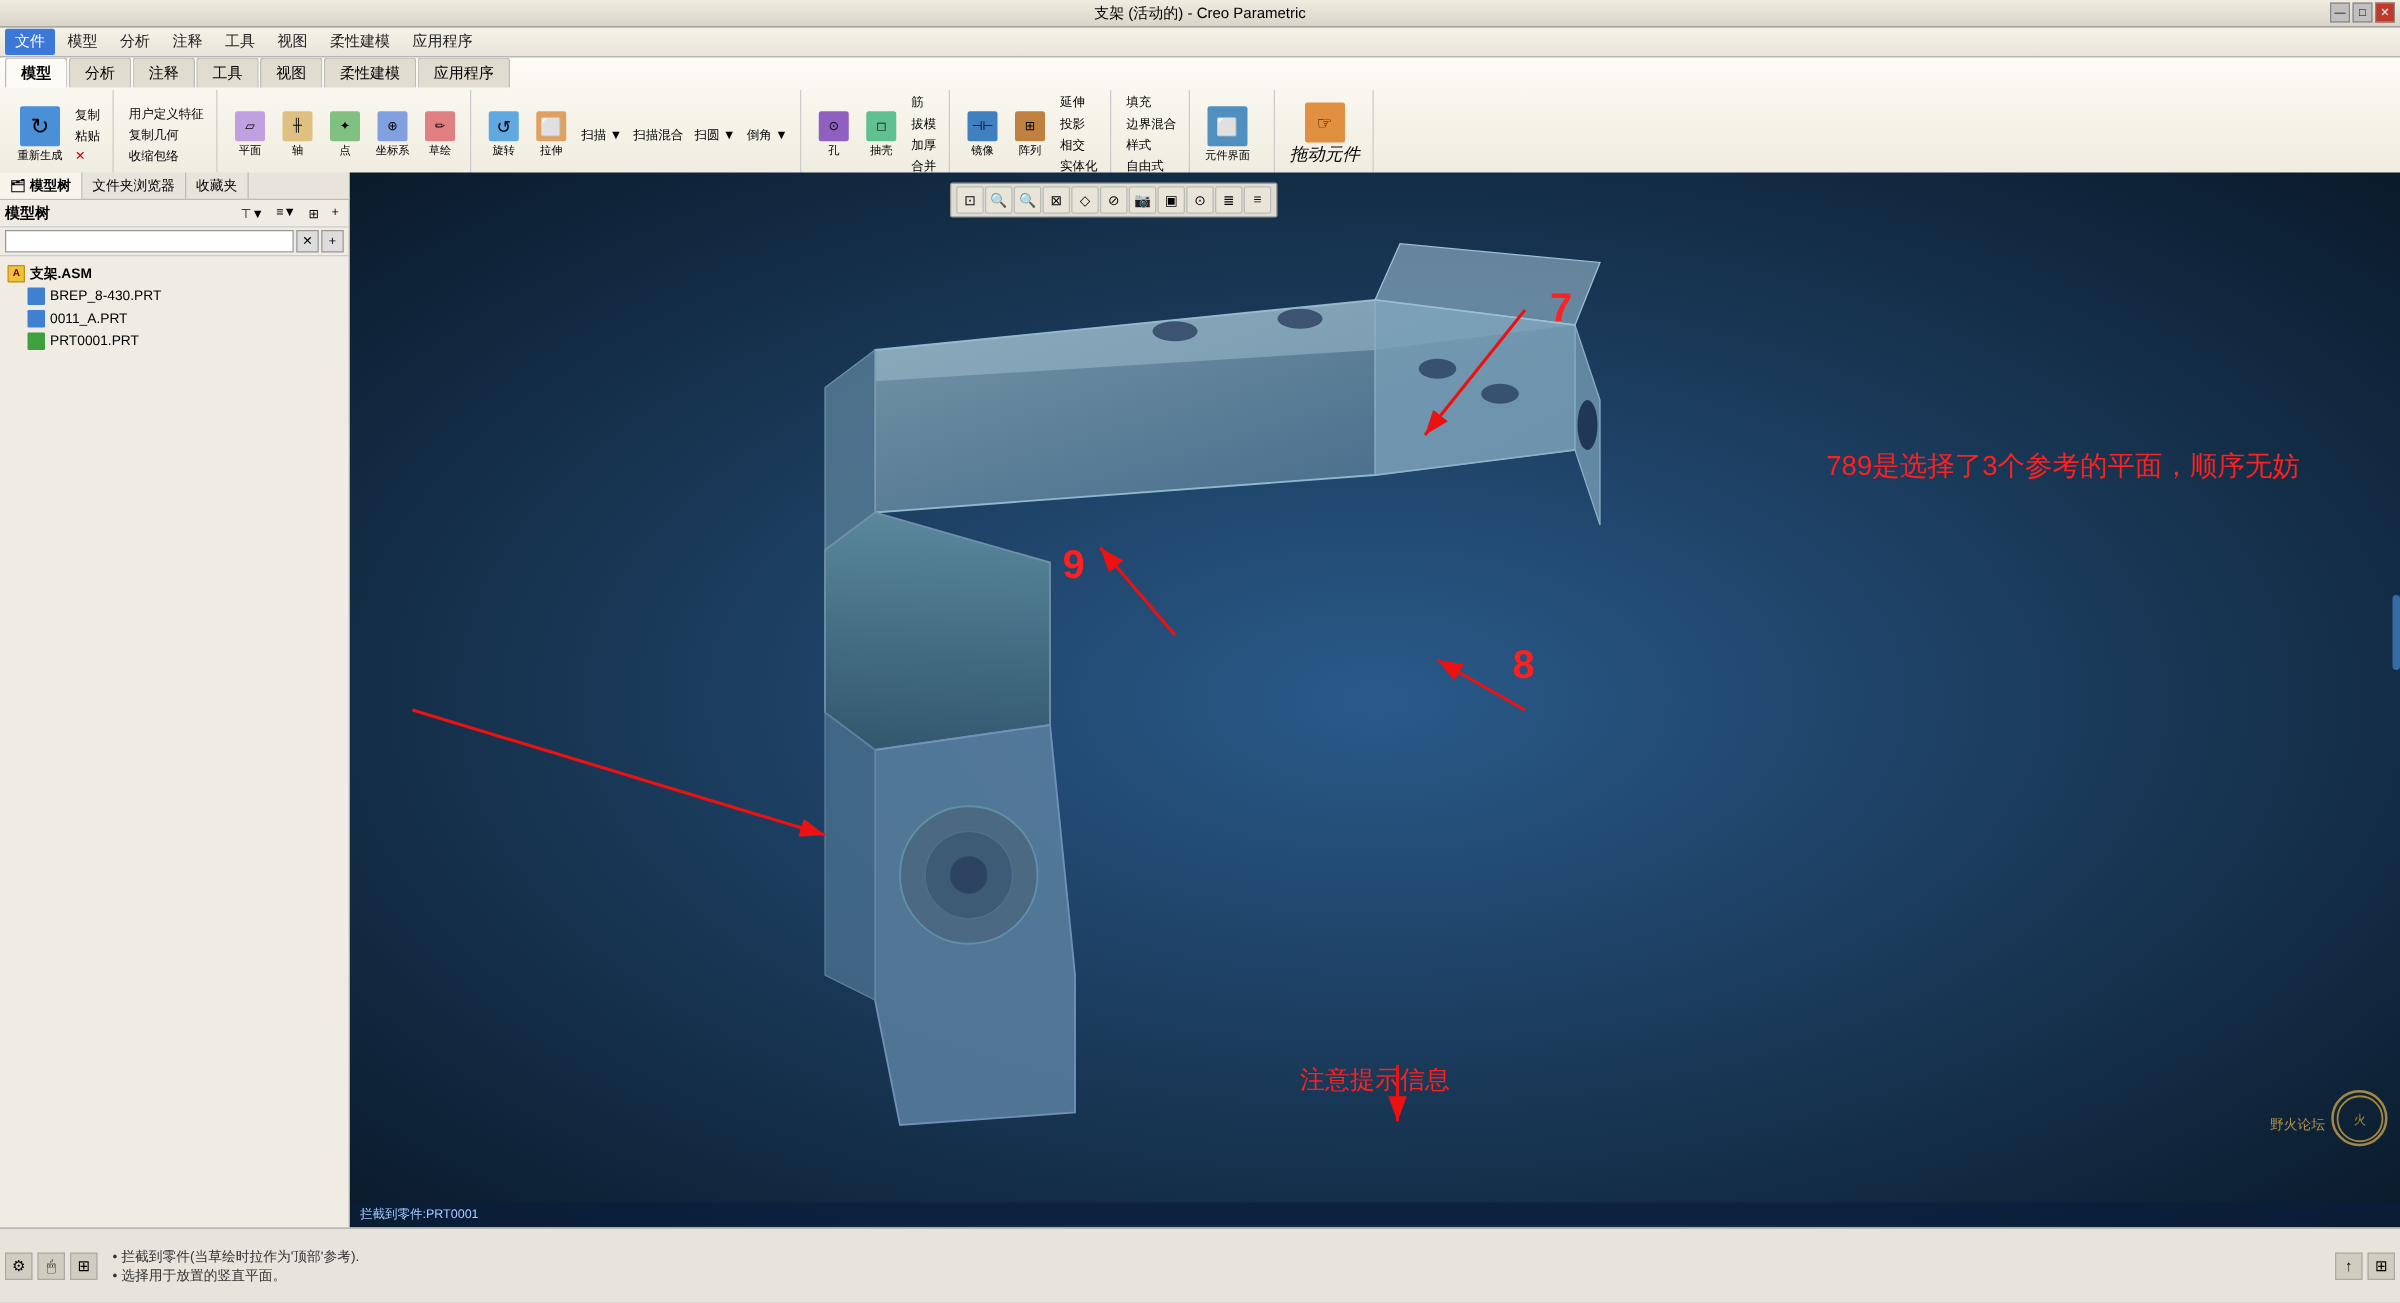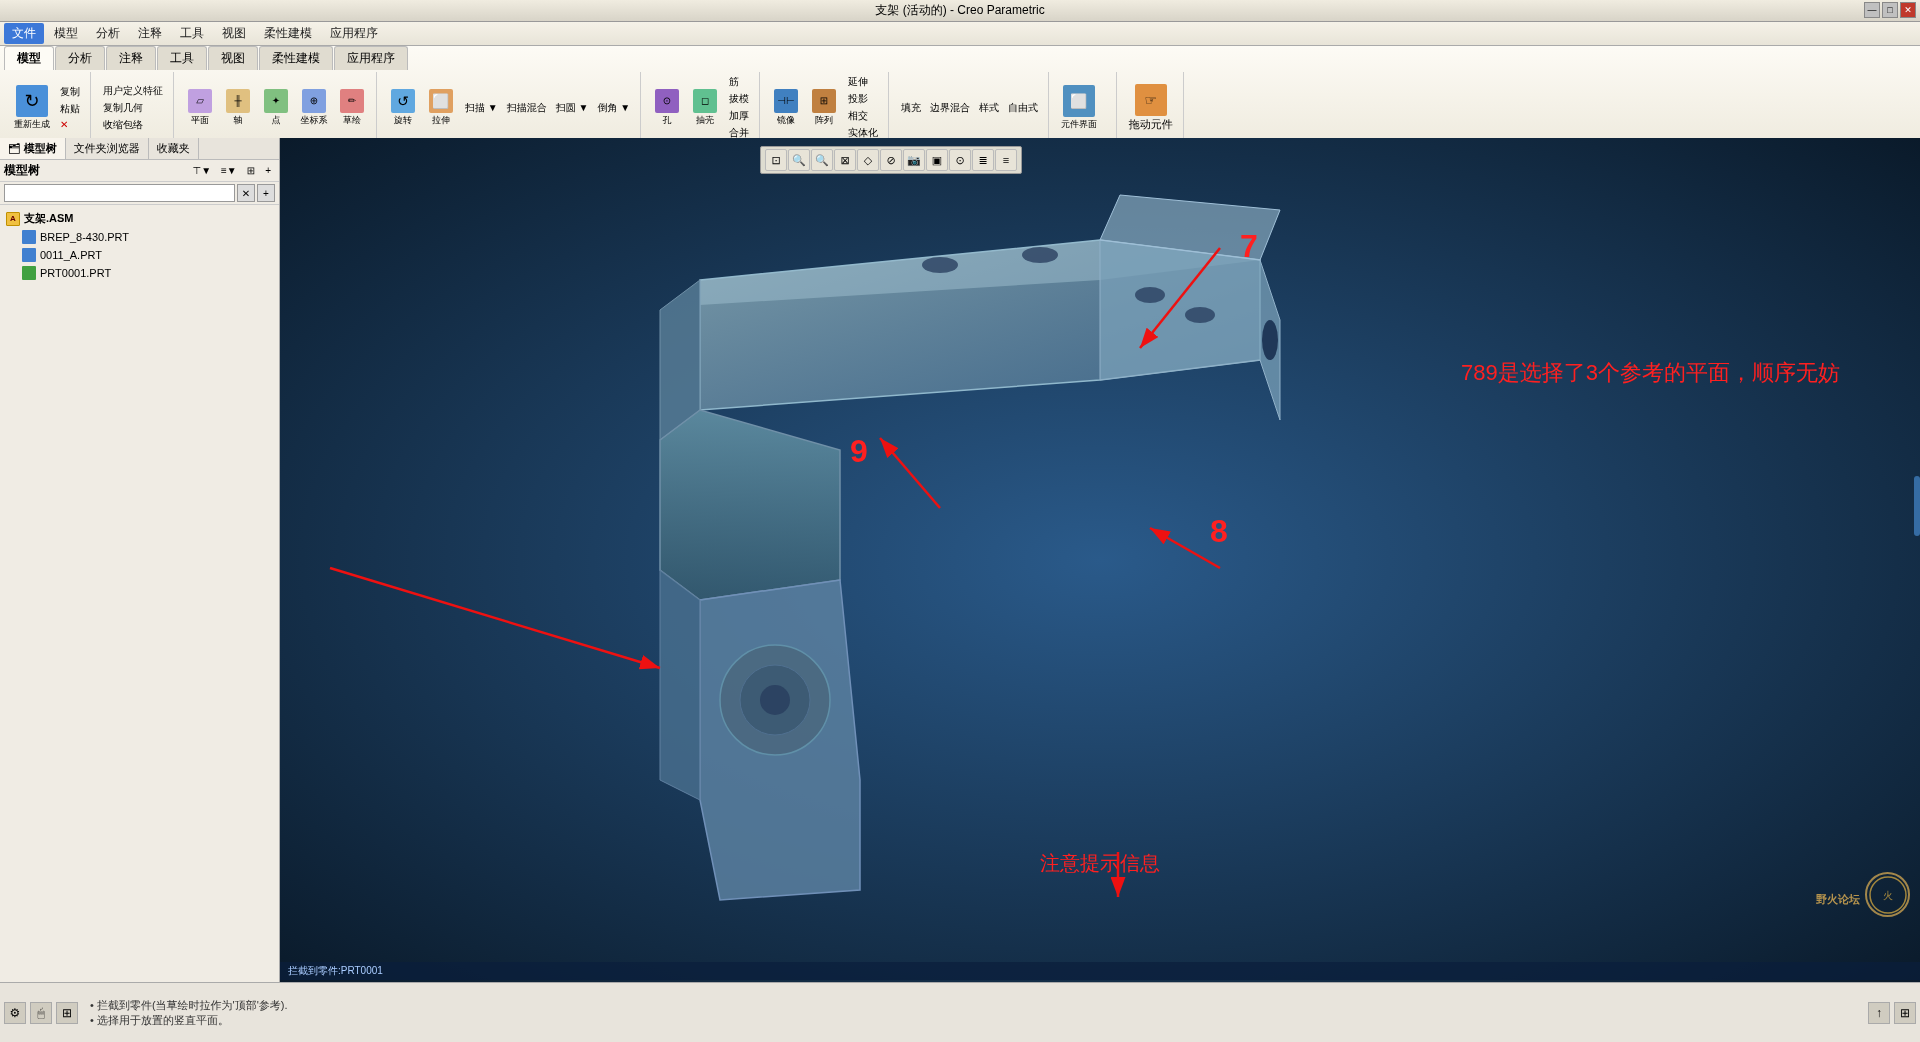--- a/index.html
+++ b/index.html
@@ -96,21 +96,21 @@
       position: absolute; left: 0; right: 0; bottom: 0; height: 60px;
       background: #e8e4dc; border-top: 1px solid #aaa;
       display: flex; align-items: stretch;
     }
     #statusbar-left { display: flex; align-items: center; padding: 2px 4px; gap: 4px; }
     .status-icon-btn { width: 22px; height: 22px; background: #d0ccc0; border: 1px solid #aaa; cursor: pointer; display: flex; align-items: center; justify-content: center; font-size: 12px; }
     #statusbar-text { flex: 1; padding: 4px 8px; font-size: 11px; color: #333; display: flex; flex-direction: column; justify-content: center; }
     #statusbar-right { display: flex; align-items: center; padding: 4px; gap: 4px; }
     .watermark { position: absolute; bottom: 65px; right: 10px; width: 120px; height: 50px; }
     .watermark-circle { width: 45px; height: 45px; border: 2px solid rgba(200,160,80,0.8); border-radius: 50%; position: absolute; right: 0; bottom: 0; display: flex; align-items: center; justify-content: center; }
-    .watermark-text { position: absolute; right: 50px; bottom: 10px; color: rgba(200,160,80,0.9); font-size: 11px; font-weight: bold; }
+    .watermark-text { position: absolute; right: 50px; bottom: 10px; color: rgba(200,160,80,0.9); font-size: 11px; font-weight: normal; }
 
     
     #comp-bar { position: absolute; bottom: 62px; left: 280px; right: 0; height: 18px; background: rgba(10,30,60,0.7); display: flex; align-items: center; padding: 0 8px; }
     #comp-bar span { color: #aaccff; font-size: 10px; }
 
     
     #model-svg { position: absolute; left: 0; top: 0; width: 100%; height: 100%; }
   </style>
 </head>
 <body>
@@ -258,21 +258,21 @@
           <div class="small-btn">投影</div>
           <div class="small-btn">相交</div>
           <div class="small-btn">实体化</div>
         </div>
       </div>
       <div class="ribbon-group-label">编辑 ▼</div>
     </div>
 
     <div class="ribbon-group">
       <div class="ribbon-group-buttons">
-        <div style="display:flex;flex-direction:row;gap:1px;">
+        <div style="display:flex;flex-direction:column;gap:1px;">
           <div class="small-btn">填充</div>
           <div class="small-btn">边界混合</div>
           <div class="small-btn">样式</div>
           <div class="small-btn">自由式</div>
         </div>
       </div>
       <div class="ribbon-group-label">曲面 ▼</div>
     </div>
 
     <div class="ribbon-group">
@@ -282,21 +282,21 @@
           <span style="font-size:9px;">元件界面</span>
         </div>
       </div>
       <div class="ribbon-group-label">模型意图 ▼</div>
     </div>
 
     <div class="ribbon-group">
       <div class="ribbon-group-buttons">
         <div class="ribbon-btn ribbon-btn-large">
           <div class="ribbon-btn-icon" style="background:#e09040;font-size:14px;">☞</div>
-          <span style="font-size:11px;">拖动元件</span>
+          <span style="font-size:14px;font-style:italic;">拖动元件</span>
         </div>
       </div>
       <div class="ribbon-group-label">元件 ▼</div>
     </div>
   </div>
 </div>
 
 <div id="left-panel">
   <div id="panel-tabs">
     <div class="panel-tab active">

